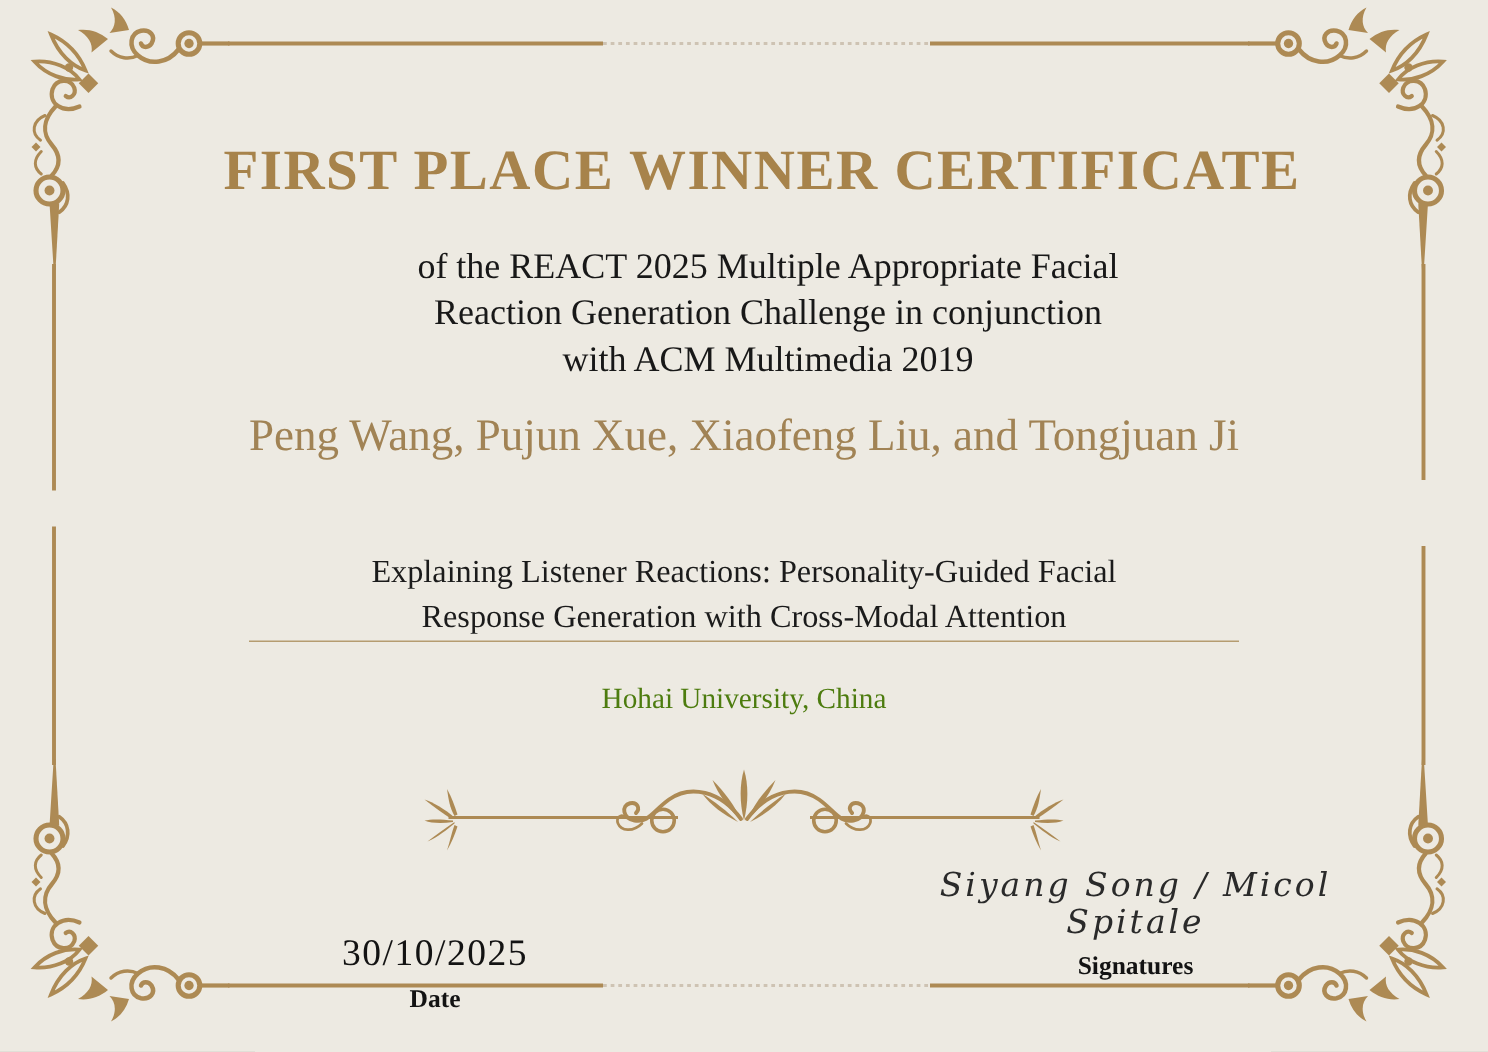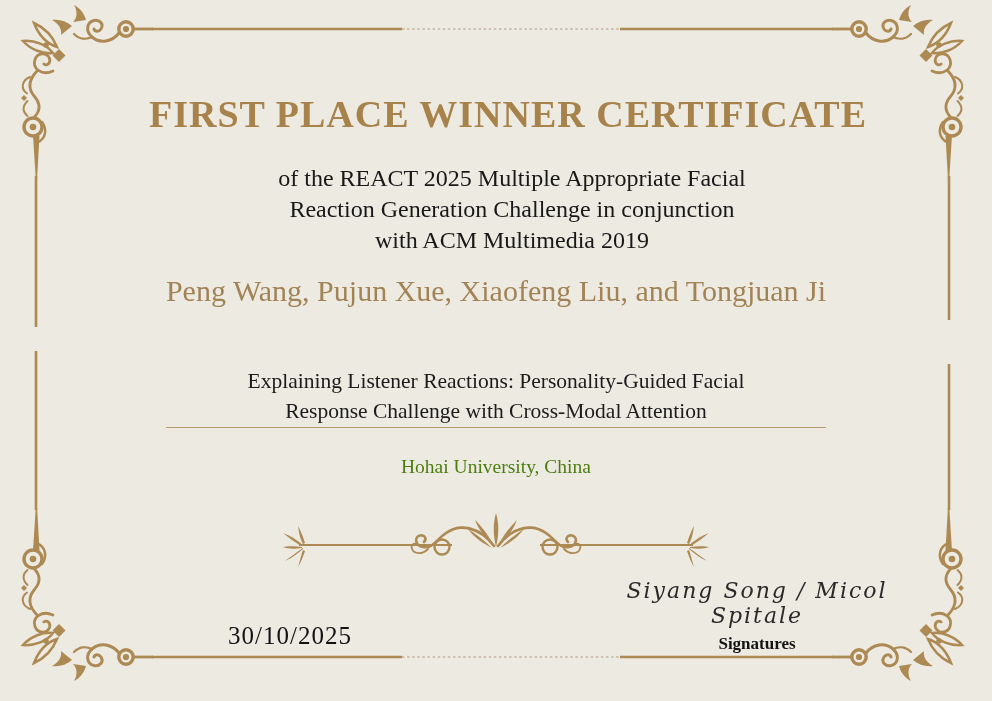--- a/index.html
+++ b/index.html
@@ -134,29 +134,30 @@
   <p class="abs subtitle">
     <span>of the REACT 2025 Multiple Appropriate Facial</span>
     <span>Reaction Generation Challenge in conjunction</span>
     <span>with ACM Multimedia 2019</span>
   </p>
 
   <p class="abs recipients">Peng Wang, Pujun Xue, Xiaofeng Liu, and Tongjuan Ji</p>
 
   <p class="abs paper">
     <span>Explaining Listener Reactions: Personality-Guided Facial</span>
-    <span>Response Challenge with Cross-Modal Attention</span>
+    <span>Response Generation with Cross-Modal Attention</span>
   </p>
 
   <div class="paper-underline"></div>
 
   <p class="abs affiliation">Hohai University, China</p>
 
   <div class="sign-block date-block">
     <div class="date-value">30/10/2025</div>
+    <div class="sign-label">Date</div>
   </div>
 
   <div class="sign-block sig-block">
     <div class="sig-value">Siyang Song / Micol Spitale</div>
     <div class="sign-label">Signatures</div>
   </div>
 
 </div>
 
 </body></html>

